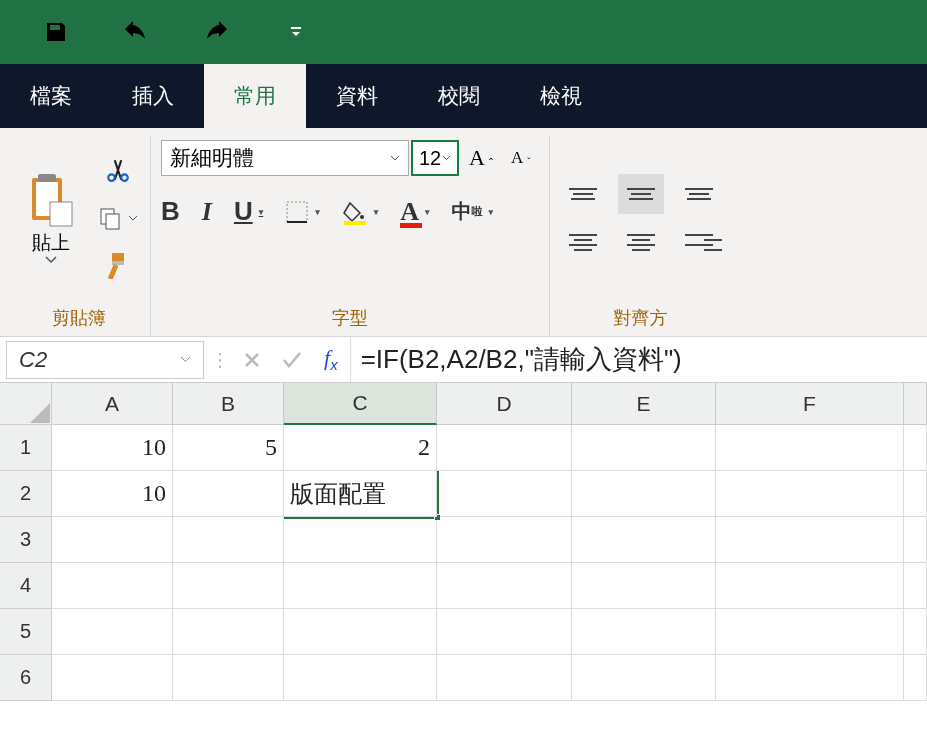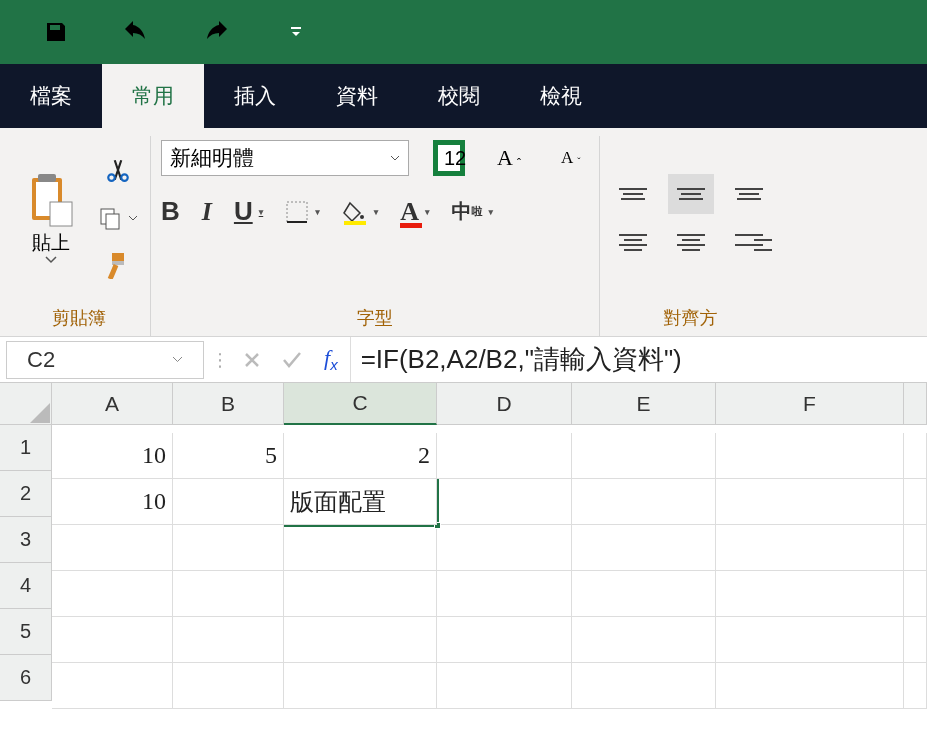--- a/index.html
+++ b/index.html
@@ -15,48 +15,48 @@
     .ribbon { background: #f3f2f1; border-bottom: 1px solid #d5d5d5; height: 209px; display: flex; padding: 8px 8px 0 8px; }
     .group { display: flex; flex-direction: column; border-right: 1px solid #d5d5d5; padding: 0 10px; position: relative; }
     .group-body { flex: 1; display: flex; align-items: center; gap: 6px; }
     .group-title { text-align: center; font-size: 18px; color: #a16207; padding: 6px 0; position: relative; }
 
     .paste-big { display: flex; flex-direction: column; align-items: center; width: 66px; cursor: pointer; }
     .paste-big span { font-size: 19px; margin-top: 2px; }
     .clip-col { display: flex; flex-direction: column; gap: 12px; margin-left: 6px; }
     .clip-item { width: 44px; height: 36px; display: flex; align-items: center; justify-content: center; cursor: pointer; gap: 6px; }
 
-    .font-top { display: flex; align-items: center; gap: 24px; margin-bottom: 14px; }
+    .font-top { display: flex; align-items: center; gap: 2px; margin-bottom: 14px; }
     .font-select { width: 248px; height: 36px; border: 1px solid #aaa; background: #fff; display: flex; align-items: center; padding: 0 8px; font-size: 21px; justify-content: space-between; cursor: pointer; }
-    .fontsize-select { width: 32px; height: 36px; border: 5px solid #15803d; background: #fff; display: flex; align-items: center; justify-content: space-between; padding: 0 6px; font-size: 20px; cursor: pointer; }
+    .fontsize-select { width: 48px; height: 36px; border: 2px solid #15803d; background: #fff; display: flex; align-items: center; justify-content: space-between; padding: 0 6px; font-size: 20px; cursor: pointer; }
     .aicon { font-size: 22px; padding: 0 8px; cursor: pointer; display: flex; align-items: flex-end; gap: 4px; }
     .font-bottom { display: flex; align-items: center; gap: 22px; }
     .fbtn { font-size: 26px; font-weight: bold; cursor: pointer; display: flex; align-items: center; color: #333; }
     .drop-tiny { font-size: 9px; margin-left: 6px; color: #555; }
 
     .align-grid { display: grid; grid-template-columns: repeat(3,46px); grid-template-rows: repeat(2,40px); gap: 8px 12px; }
     .align-btn { display: flex; flex-direction: column; justify-content: center; align-items: center; gap: 3px; cursor: pointer; }
     .align-btn .bar { height: 2px; background: #444; }
 
     .formula-row { display: flex; align-items: center; border-bottom: 1px solid #ccc; height: 46px; background: #fff; }
-    .name-box { width: 198px; height: 38px; border: 1px solid #ccc; margin: 4px 4px 4px 6px; display: flex; align-items: center; justify-content: space-between; padding: 0 20px; font-size: 22px; color: #333; cursor: text; }
+    .name-box { width: 198px; height: 38px; border: 1px solid #ccc; margin: 4px 4px 4px 6px; display: flex; align-items: center; justify-content: space-between; padding: 0 12px; font-size: 22px; color: #333; cursor: text; font-style: italic; }
     .sep-dots { width: 24px; text-align: center; color: #aaa; font-size: 18px; }
     .fn-btn { width: 40px; display: flex; align-items: center; justify-content: center; color: #888; cursor: pointer; }
     .fx-label { font-style: italic; font-family: 'Times New Roman', serif; font-size: 22px; color: #1d4ed8; padding: 0 12px; }
     .formula-bar { flex: 1; font-size: 26px; padding: 0 10px; color: #222; border-left: 1px solid #ddd; display: flex; align-items: center; height: 100%; cursor: text; }
 
     .sheet { display: flex; }
     .row-hdrs { display: flex; flex-direction: column; }
     .corner { width: 52px; height: 42px; background: #eef0ef; border-right: 1px solid #ccc; border-bottom: 1px solid #ccc; position: relative; }
     .corner:after { content: ''; position: absolute; right: 1px; bottom: 1px; width: 0; height: 0; border-style: solid; border-width: 0 0 20px 20px; border-color: transparent transparent #bbb transparent; }
     .row-hdr { width: 52px; height: 46px; background: #eef0ef; border-right: 1px solid #ccc; border-bottom: 1px solid #ccc; display: flex; align-items: center; justify-content: center; font-size: 20px; color: #333; cursor: pointer; }
     .col-hdrs { display: flex; }
     .col-hdr { height: 42px; background: #eef0ef; border-right: 1px solid #ccc; border-bottom: 1px solid #ccc; display: flex; align-items: center; justify-content: center; font-size: 21px; color: #333; cursor: pointer; }
     .col-hdr.sel { background: #dbe5db; border-bottom: 2px solid #217346; }
-    .grid-body { position: relative; margin-top: 8px; }
+    .grid-body { position: relative; }
     .grid-row { display: flex; }
     .cell { height: 46px; border-right: 1px solid #ddd; border-bottom: 1px solid #ddd; display: flex; align-items: center; justify-content: flex-end; padding: 0 6px; font-size: 24px; color: #222; font-family: 'Times New Roman','PMingLiU',serif; cursor: cell; background: #fff; }
     .cell.left { justify-content: flex-start; }
     .active-cell { position: absolute; border: 2px solid #217346; box-sizing: border-box; pointer-events: none; }
     .fill-handle { position: absolute; right: -4px; bottom: -4px; width: 7px; height: 7px; background: #217346; border: 1px solid #fff; }
 
     .cw-A { width: 121px; } .cw-B { width: 111px; } .cw-C { width: 153px; } .cw-D { width: 135px; } .cw-E { width: 144px; } .cw-F { width: 188px; } .cw-G { width: 23px; }
   </style>
 </head>
 <body>
@@ -80,22 +80,22 @@
   <div class="qat-btn">
     <svg width="14" height="14" viewBox="0 0 14 14">
         <rect x="2" y="2" width="10" height="2" fill="#fff"></rect>
         <path d="M3 7l4 4 4-4z" fill="#fff"></path>
       </svg>
   </div>
 </div>
 
 <div class="tabs">
   <div class="tab">檔案</div>
+  <div class="tab">插入</div>
   <div class="tab active">常用</div>
-  <div class="tab">插入</div>
   <div class="tab">資料</div>
   <div class="tab">校閱</div>
   <div class="tab">檢視</div>
 </div>
 
 <div class="ribbon">
 
   <div class="group">
     <div class="group-body">
       <div class="paste-big">

